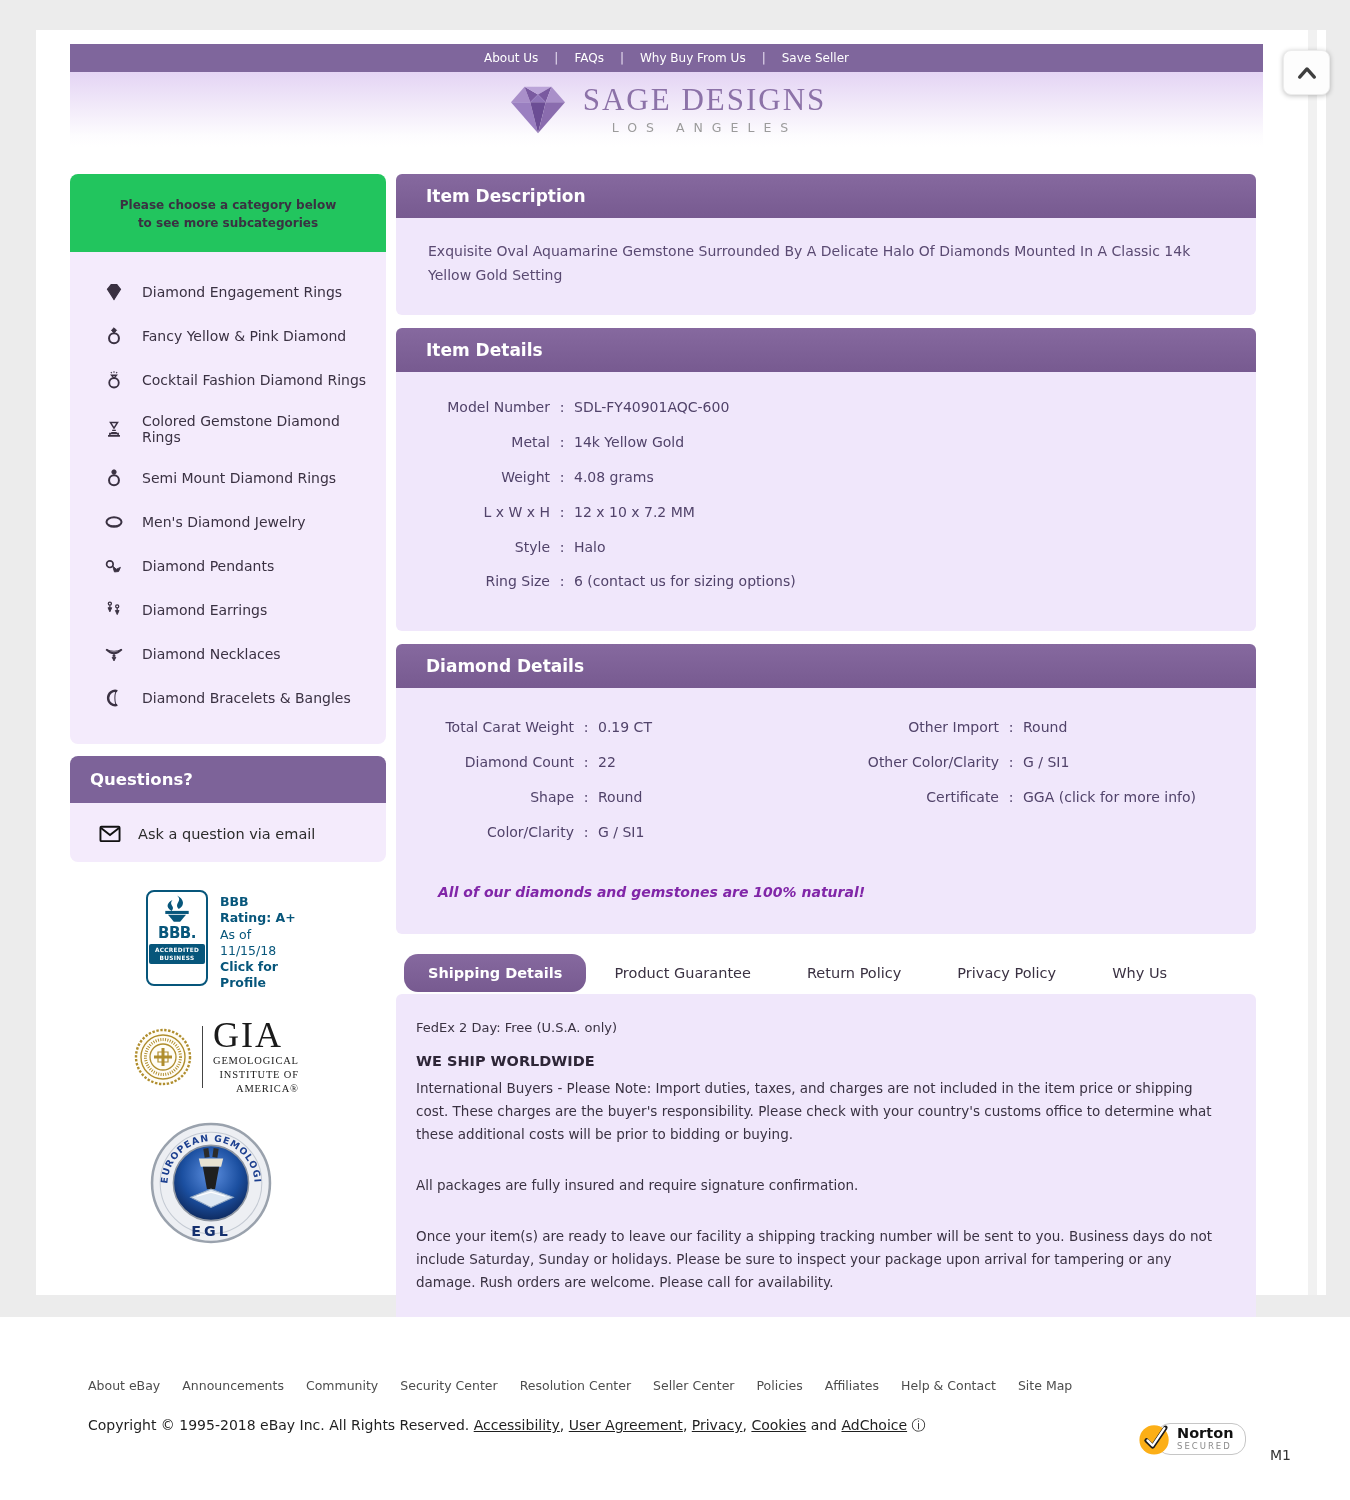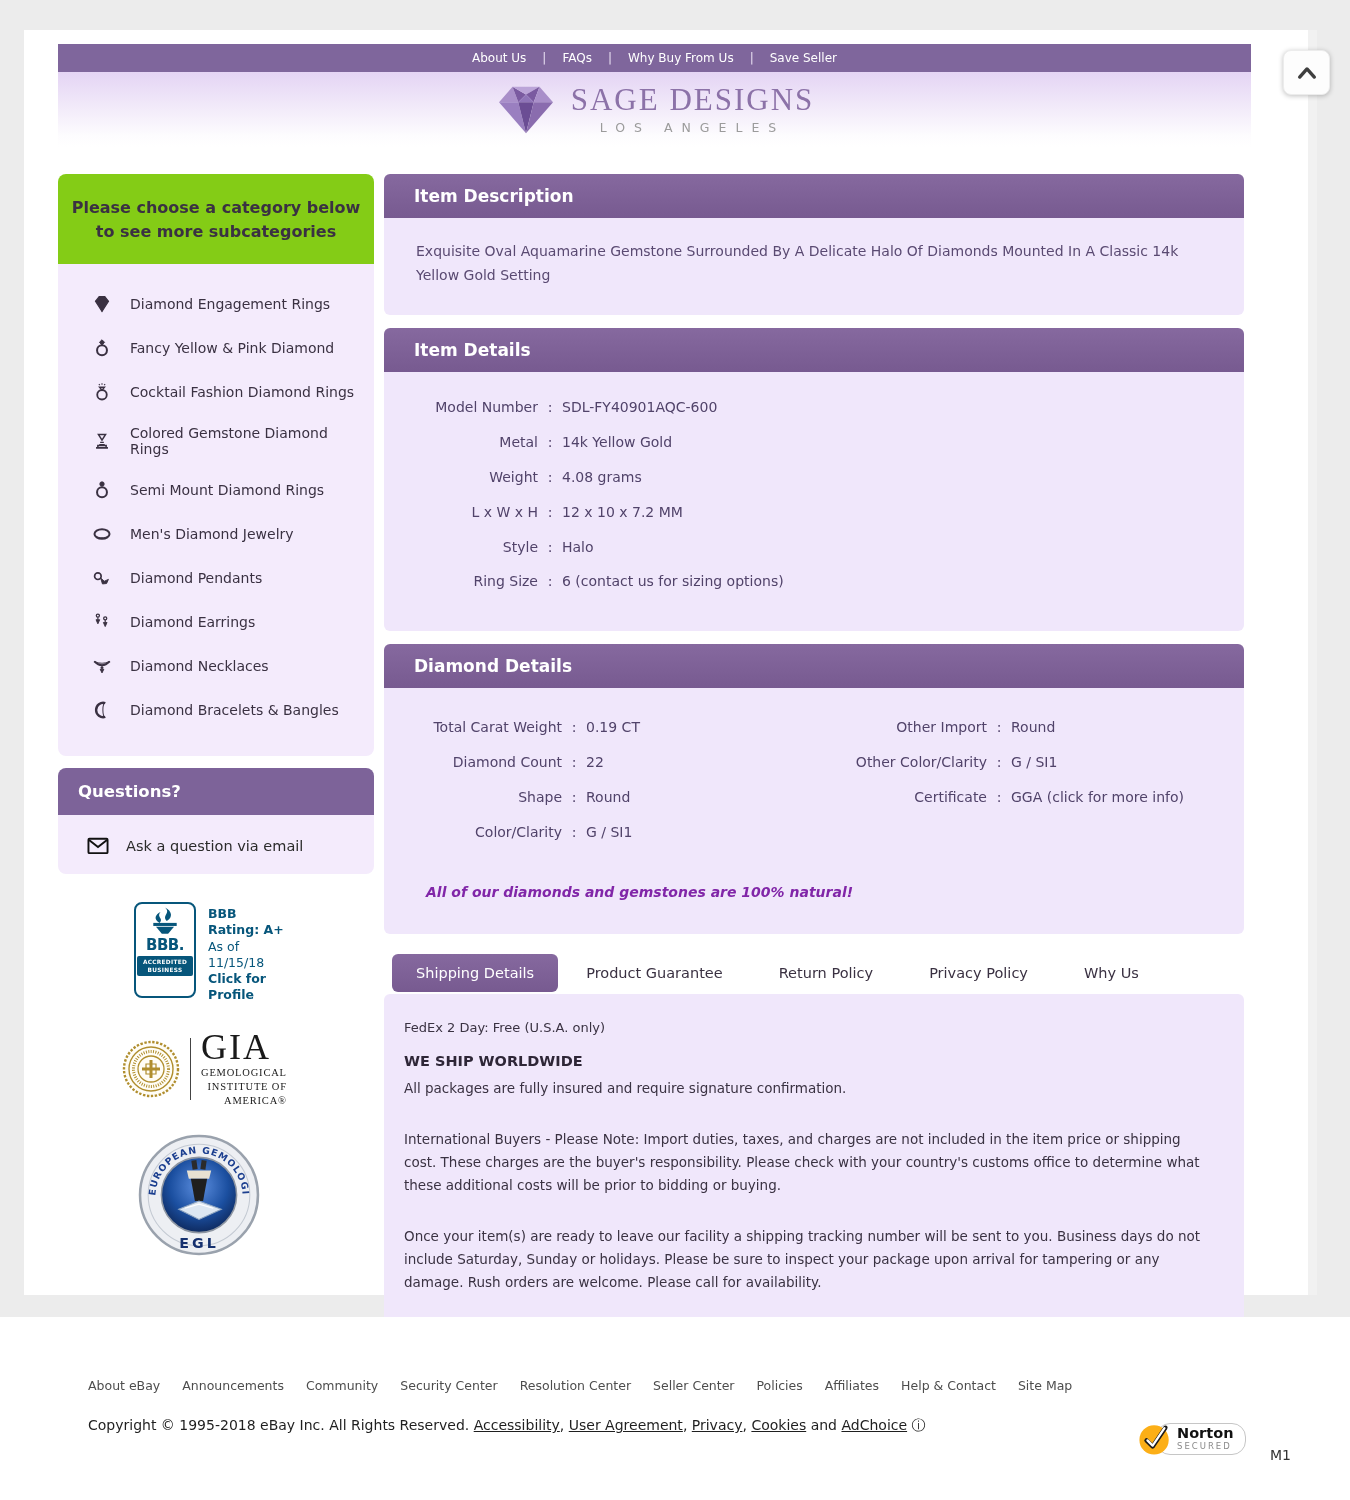--- a/index.html
+++ b/index.html
@@ -5,21 +5,21 @@
   * { box-sizing: border-box; }
   html,body { margin:0; padding:0; }
   body {
     width:1350px; height:1500px; overflow:hidden;
     background:#ECECEC;
     font-family:"DejaVu Sans","Liberation Sans",sans-serif;
     color:#3A3142;
     position:relative;
   }
   .page {
-    position:absolute; left:24px; top:30px; width:1290px; height:1265px;
+    position:absolute; left:36px; top:30px; width:1290px; height:1265px;
     background:#fff;
   }
   .scroll-strip {
     position:absolute; left:1308px; top:30px; width:9px; height:1265px;
     background:#F1F1F1;
   }
   .scroll-top-btn {
     position:absolute; left:1283px; top:50px; width:47px; height:45px;
     background:#FDFDFD; border:1px solid #ECECEC; border-radius:8px;
     box-shadow:0 1px 5px rgba(0,0,0,.25);
@@ -51,23 +51,23 @@
     font-size:12.5px; letter-spacing:9px; color:#9B9B9B; margin-top:3px;
   }
 
   
   .content { display:flex; gap:10px; margin-top:27px; }
   .sidebar { width:316px; flex:none; }
   .main { width:860px; flex:none; }
 
   
   .cat-header {
-    background:#84cc16; border-radius:8px 8px 0 0;
+    background:#22c55e; border-radius:8px 8px 0 0;
     padding:22px 12px 20px; text-align:center;
-    font-weight:bold; font-size:16px; color:#3A3142; line-height:1.5;
+    font-weight:bold; font-size:12px; color:#3A3142; line-height:1.5;
   }
   .cat-list { background:#F4EBFC; border-radius:0 0 8px 8px; padding:18px 0 24px; }
   .cat-item {
     display:flex; align-items:center; gap:17px;
     padding:11px 6px 11px 33px; font-size:14px; color:#3A3142; cursor:pointer;
   }
   .cicon { width:22px; height:22px; flex:none; }
   .cicon path, .cicon circle, .cicon ellipse, .cicon rect { stroke:#3A3142; }
 
   
@@ -131,22 +131,22 @@
     font-style:italic; font-weight:bold; color:#8126A8; font-size:14px;
     margin:26px 0 6px 14px;
   }
   .dd-body { padding:30px 20px 28px 28px; font-size:14px; }
   .cert-link { cursor:pointer; }
 
   
   .tabs-section { margin-top:20px; }
   .tab-row { display:flex; align-items:center; margin-left:8px; }
   .tab-active {
-    background:linear-gradient(#86699F,#775A90); color:#fff; font-weight:normal;
-    font-size:14.5px; border-radius:6px; padding:11px 24px; cursor:pointer;text-align:right;
+    background:linear-gradient(#86699F,#775A90); color:#fff; font-weight:bold;
+    font-size:14.5px; border-radius:14px; padding:11px 24px; cursor:pointer;text-align:right;
   }
   .tab-item { font-size:14.5px; color:#3A3142; padding:11px 28px; cursor:pointer; }
   .tab-content {
     background:#F0E7FB; border-radius:6px; margin-top:2px;
     padding:26px 40px 30px 20px; color:#3A3242;
   }
   .ship-line1 { font-size:13px; }
   .ship-head { font-size:14.5px; font-weight:bold; margin-top:18px; color:#2E2637; }
   .ship-para { font-size:13.5px; line-height:1.7; margin-top:8px; }
   .ship-para + .ship-para { margin-top:28px; }
@@ -487,22 +487,22 @@
           <div class="tab-row">
             <div class="tab-active">Shipping Details</div>
             <div class="tab-item">Product Guarantee</div>
             <div class="tab-item">Return Policy</div>
             <div class="tab-item">Privacy Policy</div>
             <div class="tab-item">Why Us</div>
           </div>
           <div class="tab-content">
             <div class="ship-line1">FedEx 2 Day: Free (U.S.A. only)</div>
             <div class="ship-head">WE SHIP WORLDWIDE</div>
+            <div class="ship-para">International Buyers - Please Note: Import duties, taxes, and charges are not included in the item price or shipping cost. These charges are the buyer's responsibility. Please check with your country's customs office to determine what these additional costs will be prior to bidding or buying.</div>
             <div class="ship-para">All packages are fully insured and require signature confirmation.</div>
-            <div class="ship-para">International Buyers - Please Note: Import duties, taxes, and charges are not included in the item price or shipping cost. These charges are the buyer's responsibility. Please check with your country's customs office to determine what these additional costs will be prior to bidding or buying.</div>
             <div class="ship-para">Once your item(s) are ready to leave our facility a shipping tracking number will be sent to you. Business days do not include Saturday, Sunday or holidays. Please be sure to inspect your package upon arrival for tampering or any damage. Rush orders are welcome. Please call for availability.</div>
           </div>
         </div>
 
       </div>
     </div>
   </div>
 </div>
 
 <div class="scroll-strip"></div>

